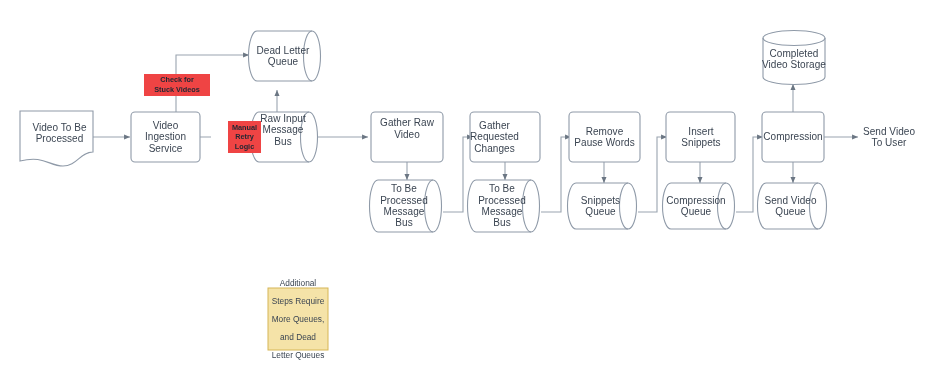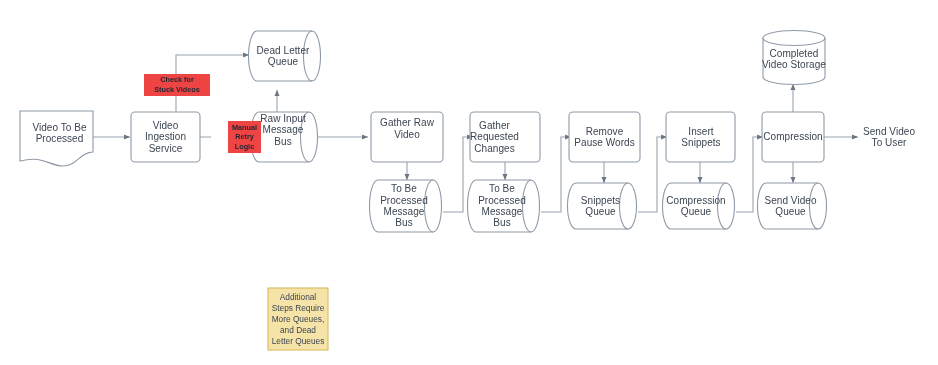--- a/index.html
+++ b/index.html
@@ -50,21 +50,21 @@
     pointer-events: none;
   }
   .note-label {
     position: absolute;
     display: flex;
     align-items: center;
     justify-content: center;
     text-align: center;
     color: #3b4552;
     font-size: 8.3px;
-    line-height: 11px;
+    line-height: 18px;
     white-space: pre-line;
     pointer-events: none;
   }
 </style>
 </head>
 <body>
 
 <div id="canvas">
 
   <svg id="svg-layer" viewBox="0 0 938 365" xmlns="http://www.w3.org/2000/svg">

